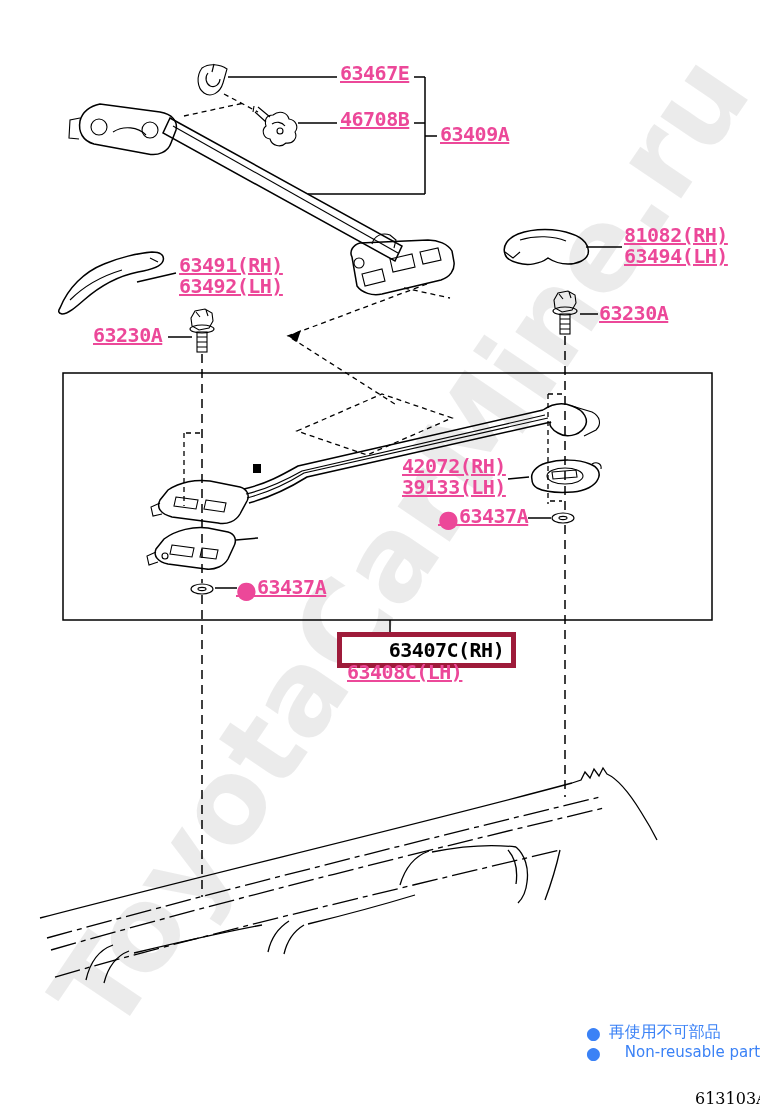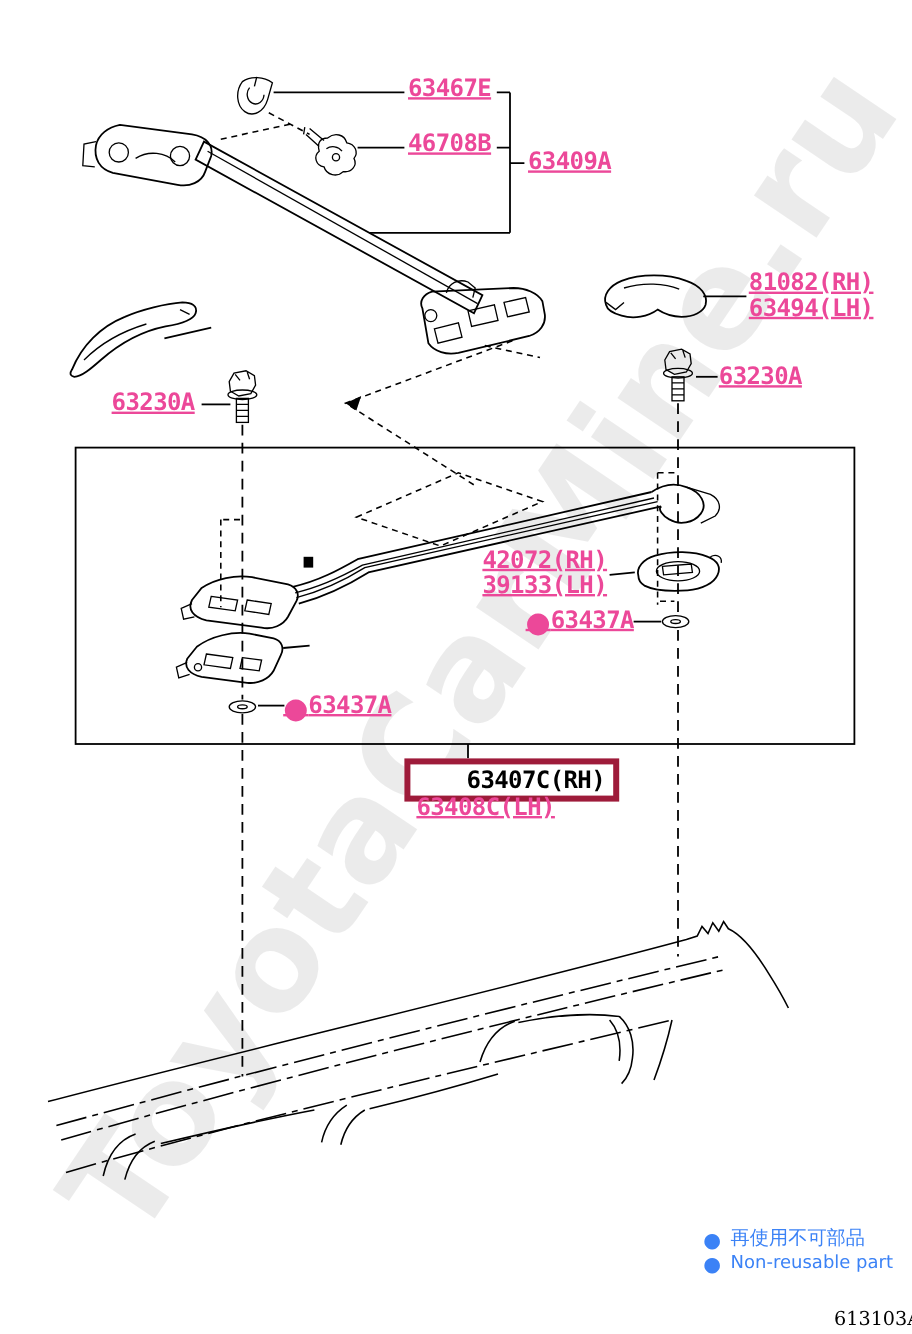--- a/index.html
+++ b/index.html
@@ -15,21 +15,21 @@
   .lbl .row{display:block;}
   .blt{font-family:"DejaVu Sans",sans-serif;font-size:24px;line-height:21px;
        vertical-align:-4px;letter-spacing:0;}
   .hl-box{position:absolute;left:337px;top:632px;width:129px;height:26px;
           border:5px solid #9e1b3a;background:#fff;text-align:center;
           font-size:20px;font-weight:bold;line-height:26px;letter-spacing:-0.5px;padding-left:40px;}
   .legend-row{position:absolute;color:#3b82f6;white-space:nowrap;}
   .lg-blt{font-family:"DejaVu Sans",sans-serif;font-size:17px;vertical-align:-2px;
           margin-right:8px;}
   .lg-jp{font-family:"DejaVu Sans","Liberation Sans",sans-serif;font-size:16px;}
-  .lg-en{font-family:"DejaVu Sans","Liberation Sans",sans-serif;font-size:15px;}
+  .lg-en{font-family:"DejaVu Sans","Liberation Sans",sans-serif;font-size:15px;margin-left:16px;}
   .code{position:absolute;left:695px;top:1089px;font-family:"DejaVu Serif","Liberation Serif",serif;
         font-size:16px;color:#000;}
   .ln{stroke:#000;stroke-width:1.5;fill:none;}
   .ln2{stroke:#000;stroke-width:1.1;fill:none;}
   .dsh2{stroke:#000;stroke-width:1.3;fill:none;stroke-dasharray:5 4;}
   .boltln{stroke:#000;stroke-width:1.5;fill:none;stroke-dasharray:9 6;}
   .car{stroke:#000;stroke-width:1.3;fill:none;}
   .phan{stroke:#000;stroke-width:1.3;fill:none;stroke-dasharray:26 5 5 5;}
 </style>
 </head>
@@ -165,20 +165,24 @@
       <path class="car" d="M 268,952 C 271,938 278,928 289,921 M 284,954 C 287,941 294,931 304,925"></path>
       <path class="car" d="M 308,924 C 345,915 382,905 415,895"></path>
       <path class="car" d="M 400,885 C 405,868 415,856 429,851 M 432,852 C 462,846 492,844 516,847 M 516,847 C 525,855 529,868 527,882 C 526,892 522,899 518,903 M 508,850 C 515,858 518,870 516,884"></path>
     </g>
   </svg>
 
   <div class="lbl" style="left:340px;top:63px">63467E</div>
   <div class="lbl" style="left:340px;top:109px">46708B</div>
   <div class="lbl" style="left:440px;top:124px">63409A</div>
 
+  <div class="lbl" style="left:179px;top:255px">
+    <span class="row">63491(RH)</span>
+    <span class="row">63492(LH)</span>
+  </div>
 
   <div class="lbl" style="left:624px;top:225px">
     <span class="row">81082(RH)</span>
     <span class="row">63494(LH)</span>
   </div>
 
   <div class="lbl" style="left:93px;top:325px">63230A</div>
   <div class="lbl" style="left:599px;top:303px">63230A</div>
 
   <div class="lbl" style="left:402px;top:456px">

